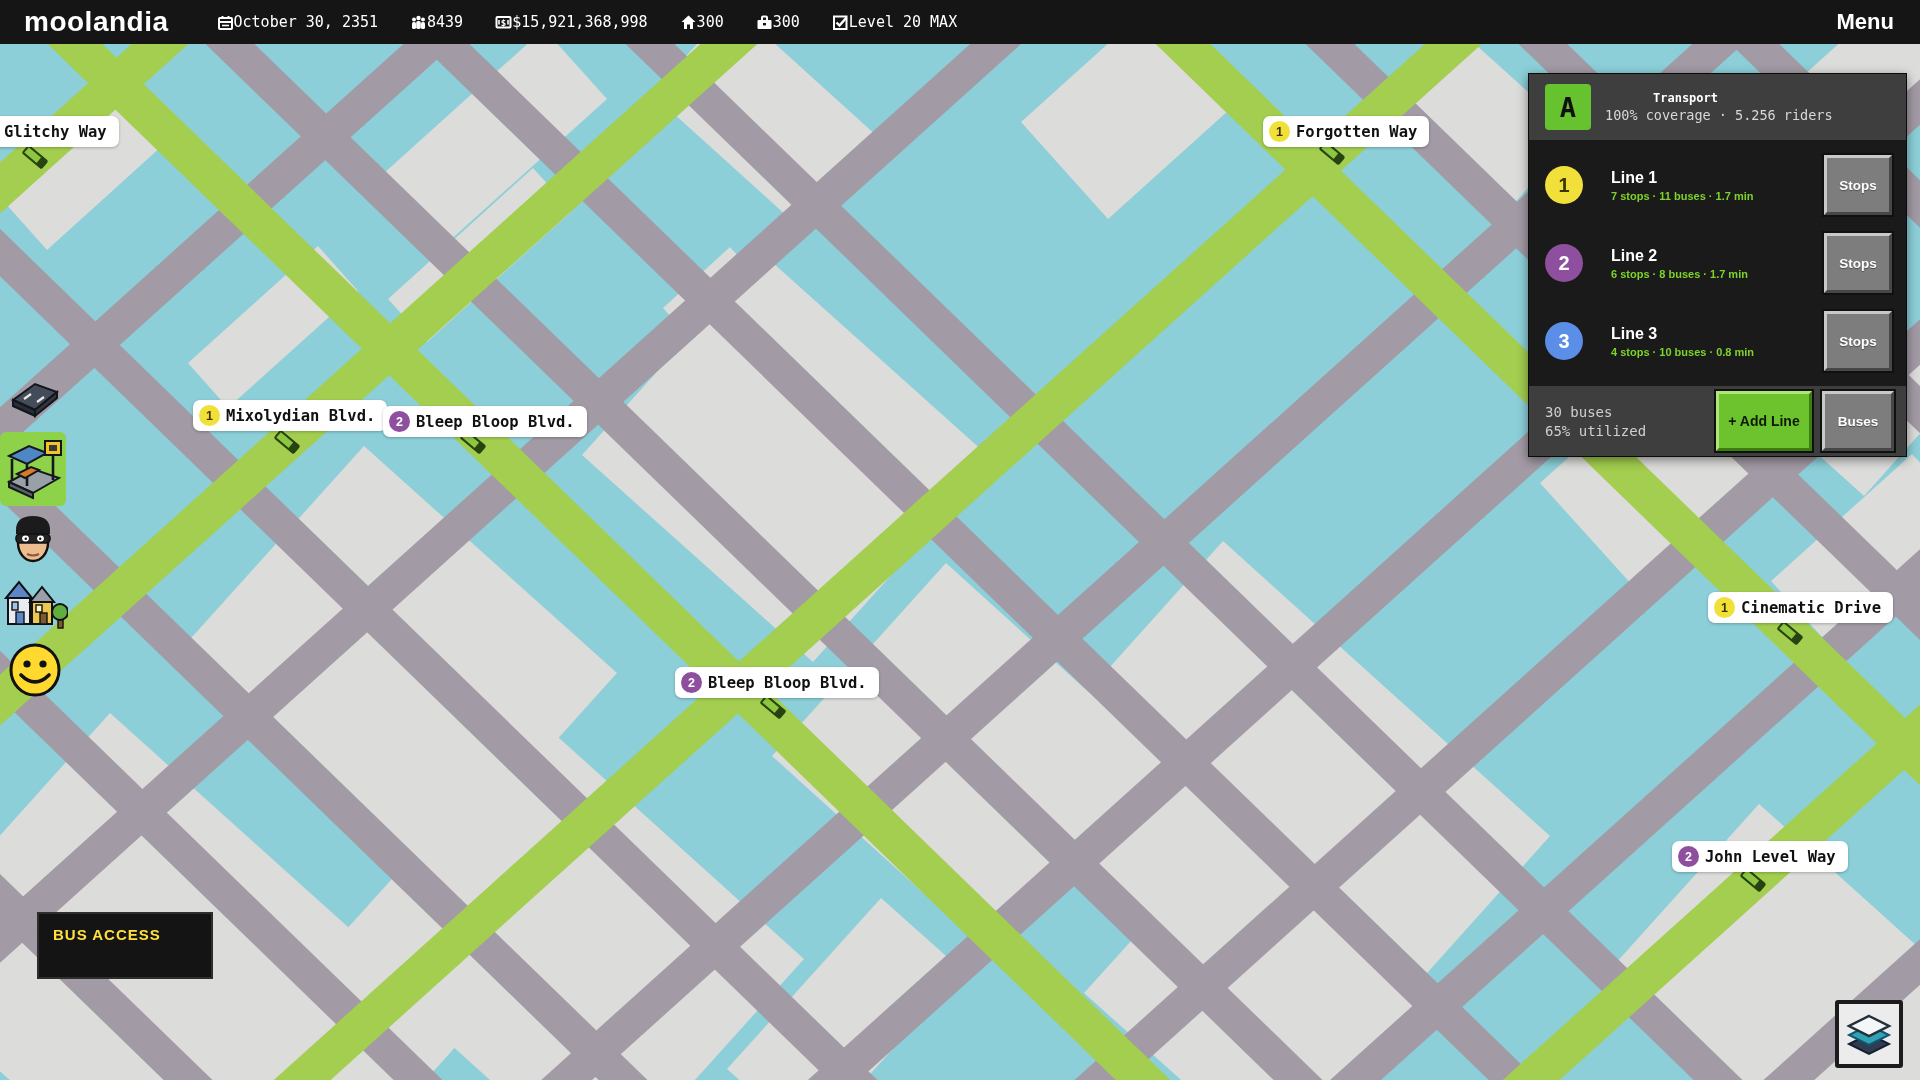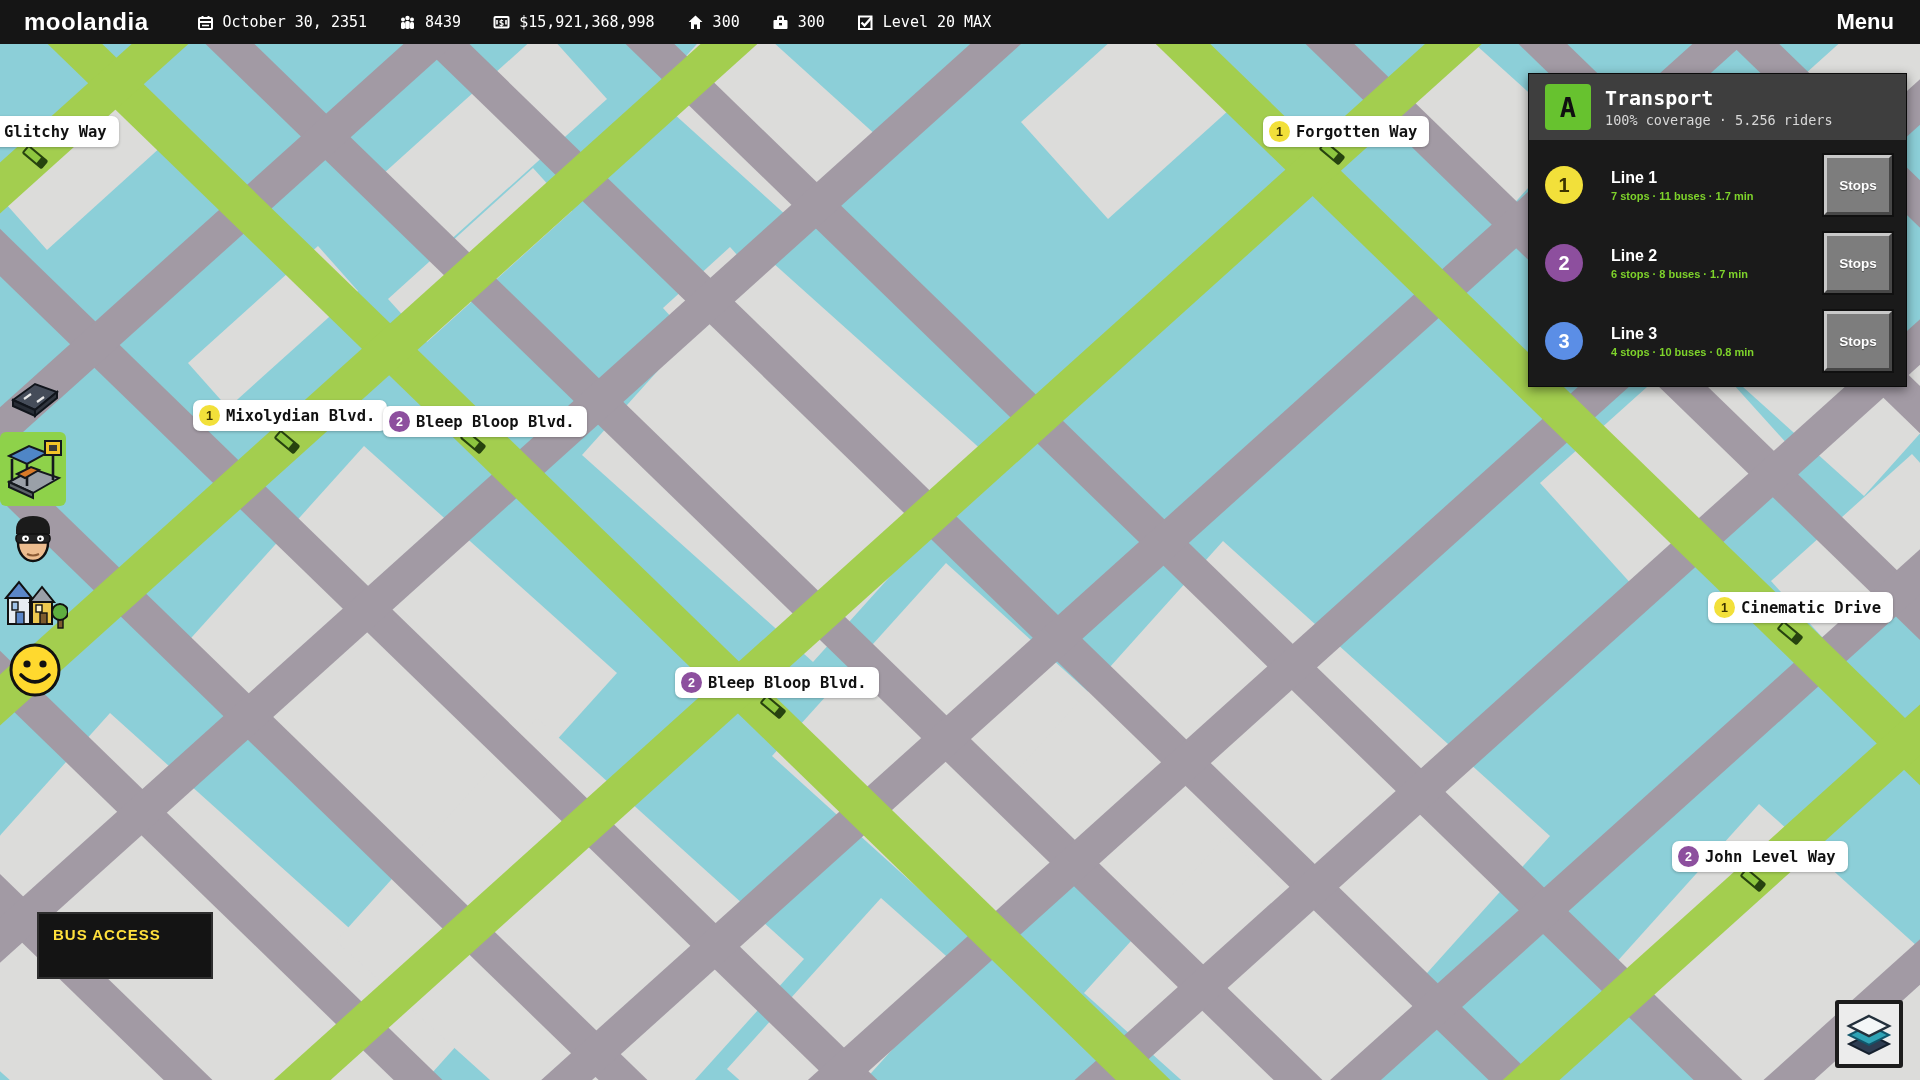--- a/index.html
+++ b/index.html
@@ -4,23 +4,23 @@
 <style>
   html,body{margin:0;padding:0;background:#000;}
   #stage{position:relative;width:1920px;height:1080px;overflow:hidden;
          font-family:"Liberation Sans",sans-serif;}
   
   #map-wrap{position:absolute;left:0;top:0;width:1920px;height:1080px;z-index:0;}
   #map-wrap svg{display:block;}
   
   #topbar{position:absolute;left:0;top:0;width:1920px;height:44px;background:#151515;
           z-index:30;display:flex;align-items:center;color:#fff;}
-  #logo{font-weight:bold;font-size:24px;letter-spacing:.5px;margin-left:24px;margin-right:48px;}
+  #logo{font-weight:bold;font-size:28px;letter-spacing:.5px;margin-left:24px;margin-right:48px;}
   #topbar-stats{display:flex;align-items:center;gap:32px;}
-  .stat{display:flex;align-items:center;gap:9px;font-family:"DejaVu Sans Mono",monospace;
+  .stat{display:flex;align-items:center;font-family:"DejaVu Sans Mono",monospace;
         font-size:15px;white-space:nowrap;}
   .stat svg{display:block;}
   #menu-btn{margin-left:auto;margin-right:26px;font-weight:bold;font-size:22px;cursor:pointer;}
   
   .street-label{position:absolute;height:31px;background:#fff;border-radius:7px;
     display:flex;align-items:center;padding:0 12px 0 6px;gap:6px;z-index:10;
     box-shadow:0 1px 3px rgba(0,0,0,.25);cursor:pointer;}
   .street-label.nobadge{padding-left:12px;}
   .street-badge{width:21px;height:21px;border-radius:50%;flex:0 0 21px;display:flex;
     align-items:center;justify-content:center;font-weight:bold;font-size:12.5px;
@@ -28,21 +28,21 @@
   .street-text{font-family:"DejaVu Sans Mono",monospace;font-weight:bold;font-size:15.5px;
     color:#111;white-space:nowrap;}
   
   #transport-panel{position:absolute;left:1528px;top:73px;width:377px;z-index:20;
     border:1px solid #0a0a0a;box-shadow:0 3px 10px rgba(0,0,0,.45);}
   #tp-header{background:#3e3e3e;height:66px;display:flex;align-items:center;padding:0 16px;gap:14px;}
   #tp-icon{width:46px;height:46px;background:#67c22f;border-radius:4px;display:flex;
     align-items:center;justify-content:center;font-weight:bold;font-size:27px;color:#101010;
     font-family:"DejaVu Sans Mono",monospace;}
   #tp-titles{display:flex;flex-direction:column;gap:2px;}
-  #tp-title{color:#fff;font-family:"DejaVu Sans Mono",monospace;font-weight:bold;font-size:20px;}
+  #tp-title{color:#fff;font-family:"DejaVu Sans Mono",monospace;font-weight:bold;font-size:12px;margin-left:48px;}
   #tp-sub{color:#d8d8d8;font-family:"DejaVu Sans Mono",monospace;font-size:13.5px;}
   #tp-body{background:#1a1a1a;padding:6px 0;}
   .tp-row{height:78px;display:flex;align-items:center;padding:0 14px 0 16px;cursor:pointer;}
   .tp-badge{width:38px;height:38px;border-radius:50%;flex:0 0 38px;display:flex;align-items:center;
     justify-content:center;font-weight:bold;font-size:20px;}
   .tp-row-text{margin-left:28px;display:flex;flex-direction:column;gap:3px;min-width:0;}
   .tp-line-name{color:#fff;font-weight:bold;font-size:16px;}
   .tp-line-stats{color:#7ed32b;font-weight:bold;font-size:11px;}
   .bevel-btn{margin-left:auto;background:#7d7d7d;color:#fff;font-weight:bold;font-size:13.5px;
     width:62px;height:54px;display:flex;align-items:center;justify-content:center;cursor:pointer;
@@ -290,20 +290,28 @@
         </div>
         <div class="tp-row">
           <div class="tp-badge" style="background:#5b8ee6;color:#ffffff">3</div>
           <div class="tp-row-text">
             <span class="tp-line-name">Line 3</span>
             <span class="tp-line-stats">4 stops · 10 buses · 0.8 min</span>
           </div>
           <div class="bevel-btn">Stops</div>
         </div>
       </div>
+    <div id="tp-footer">
+      <div id="tp-buses-info">
+        <span>30 buses</span>
+        <span>65% utilized</span>
+      </div>
+      <div id="add-line-btn">+ Add Line</div>
+      <div id="buses-btn" class="bevel-btn">Buses</div>
+    </div>
   </div>
 
   <div id="legend">
     <div id="legend-title">BUS ACCESS</div>
   </div>
 
   <div id="layers-btn">
     <span>
       <svg width="48" height="48" viewBox="0 0 48 48">
         <polygon points="24,26 44,36 24,46 4,36" fill="#2e3d52" stroke="#15202e" stroke-width="2"></polygon>

